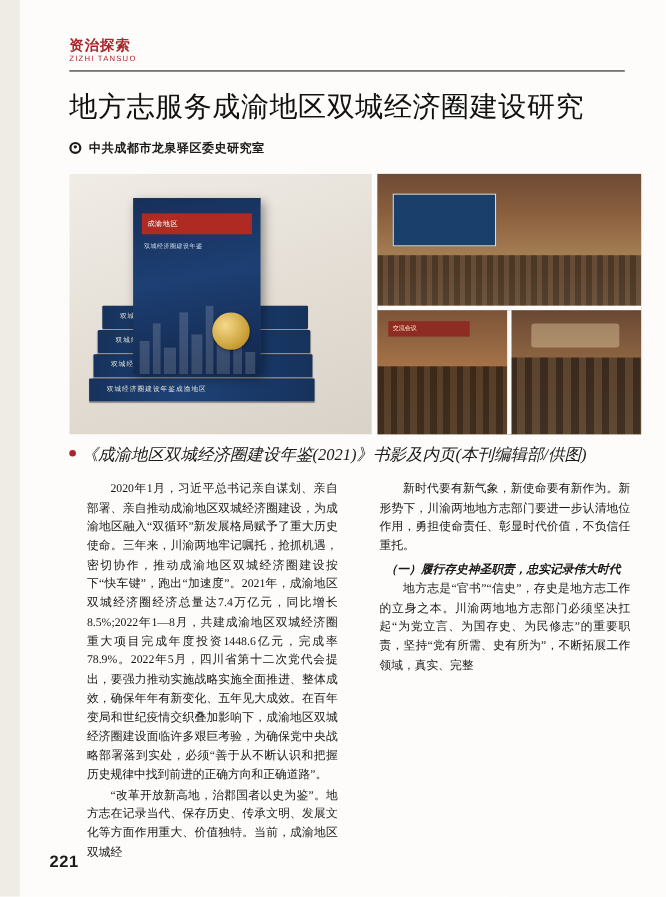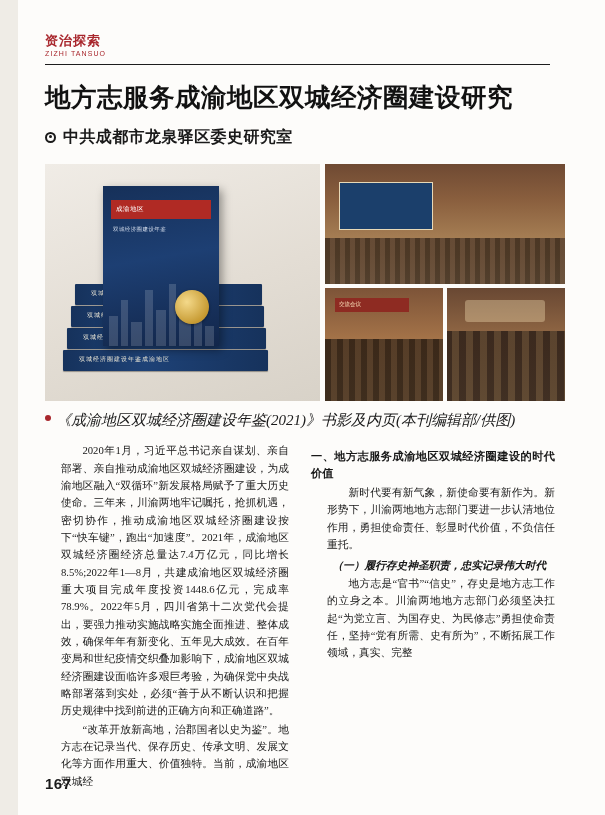--- a/index.html
+++ b/index.html
@@ -25,21 +25,21 @@
   .left-bar {
     position: absolute;
     left: 0;
     top: 0;
     width: 18px;
     height: 815px;
     background: #efece6;
   }
   .content {
     position: absolute;
-    left: 45px;
+    left: 63px;
     top: 0;
     width: 520px;
     height: 715px;
   }
   .column-head {
     margin-top: 34px;
     line-height: 1;
   }
   .column-head .cn {
     display: block;
@@ -59,21 +59,21 @@
   }
   .rule {
     margin-top: 7px;
     width: 505px;
     height: 1px;
     background: #1d1d1d;
   }
   .title {
     margin-top: 17px;
     font-family: "Liberation Sans", sans-serif;
-    font-weight: bold;
+    font-weight: normal;
     font-size: 25.5px;
     letter-spacing: 0.5px;
     color: #111111;
     line-height: 1.25;
   }
   .author-row {
     margin-top: 13px;
     display: flex;
     align-items: center;
     gap: 7px;
@@ -93,21 +93,21 @@
     left: 1.5px;
     top: 1.5px;
     width: 3px;
     height: 3px;
     border-radius: 50%;
     background: #1a1a1a;
   }
   .author-name {
     font-family: "Liberation Sans", sans-serif;
     font-weight: bold;
-    font-size: 16px;
+    font-size: 11px;
     color: #1a1a1a;
     letter-spacing: 0.4px;
   }
   
   .photo-wrap {
     margin-top: 16px;
     width: 520px;
     height: 237px;
     position: relative;
     overflow: hidden;
@@ -457,23 +457,22 @@
       <span class="caption-dot"></span>
       <span class="caption-txt">《成渝地区双城经济圈建设年鉴(2021)》书影及内页(本刊编辑部/供图)</span>
     </div>
 
     <div class="cols">
       <div class="col">
         <p>2020年1月，习近平总书记亲自谋划、亲自部署、亲自推动成渝地区双城经济圈建设，为成渝地区融入“双循环”新发展格局赋予了重大历史使命。三年来，川渝两地牢记嘱托，抢抓机遇，密切协作，推动成渝地区双城经济圈建设按下“快车键”，跑出“加速度”。2021年，成渝地区双城经济圈经济总量达7.4万亿元，同比增长8.5%;2022年1—8月，共建成渝地区双城经济圈重大项目完成年度投资1448.6亿元，完成率78.9%。2022年5月，四川省第十二次党代会提出，要强力推动实施战略实施全面推进、整体成效，确保年年有新变化、五年见大成效。在百年变局和世纪疫情交织叠加影响下，成渝地区双城经济圈建设面临许多艰巨考验，为确保党中央战略部署落到实处，必须“善于从不断认识和把握历史规律中找到前进的正确方向和正确道路”。</p>
         <p>“改革开放新高地，治郡国者以史为鉴”。地方志在记录当代、保存历史、传承文明、发展文化等方面作用重大、价值独特。当前，成渝地区双城经</p>
       </div>
       <div class="col">
-        <h3>一、地方志服务成渝地区双城经济圈建设的时代价值</h3>
         <p>新时代要有新气象，新使命要有新作为。新形势下，川渝两地地方志部门要进一步认清地位作用，勇担使命责任、彰显时代价值，不负信任重托。</p>
         <h4>（一）履行存史神圣职责，忠实记录伟大时代</h4>
-        <p>地方志是“官书”“信史”，存史是地方志工作的立身之本。川渝两地地方志部门必须坚决扛起“为党立言、为国存史、为民修志”勇担使命责任，坚持“党有所需、史有所为”，不断拓展工作领域，真实、完整</p>
+        <p>地方志是“官书”“信史”，存史是地方志工作的立身之本。川渝两地地方志部门必须坚决扛起“为党立言、为国存史、为民修志”的重要职责，坚持“党有所需、史有所为”，不断拓展工作领域，真实、完整</p>
       </div>
     </div>
 
   </div>
 
-  <div class="folio">167</div>
+  <div class="folio">221</div>
 </div>
 
 </body></html>

